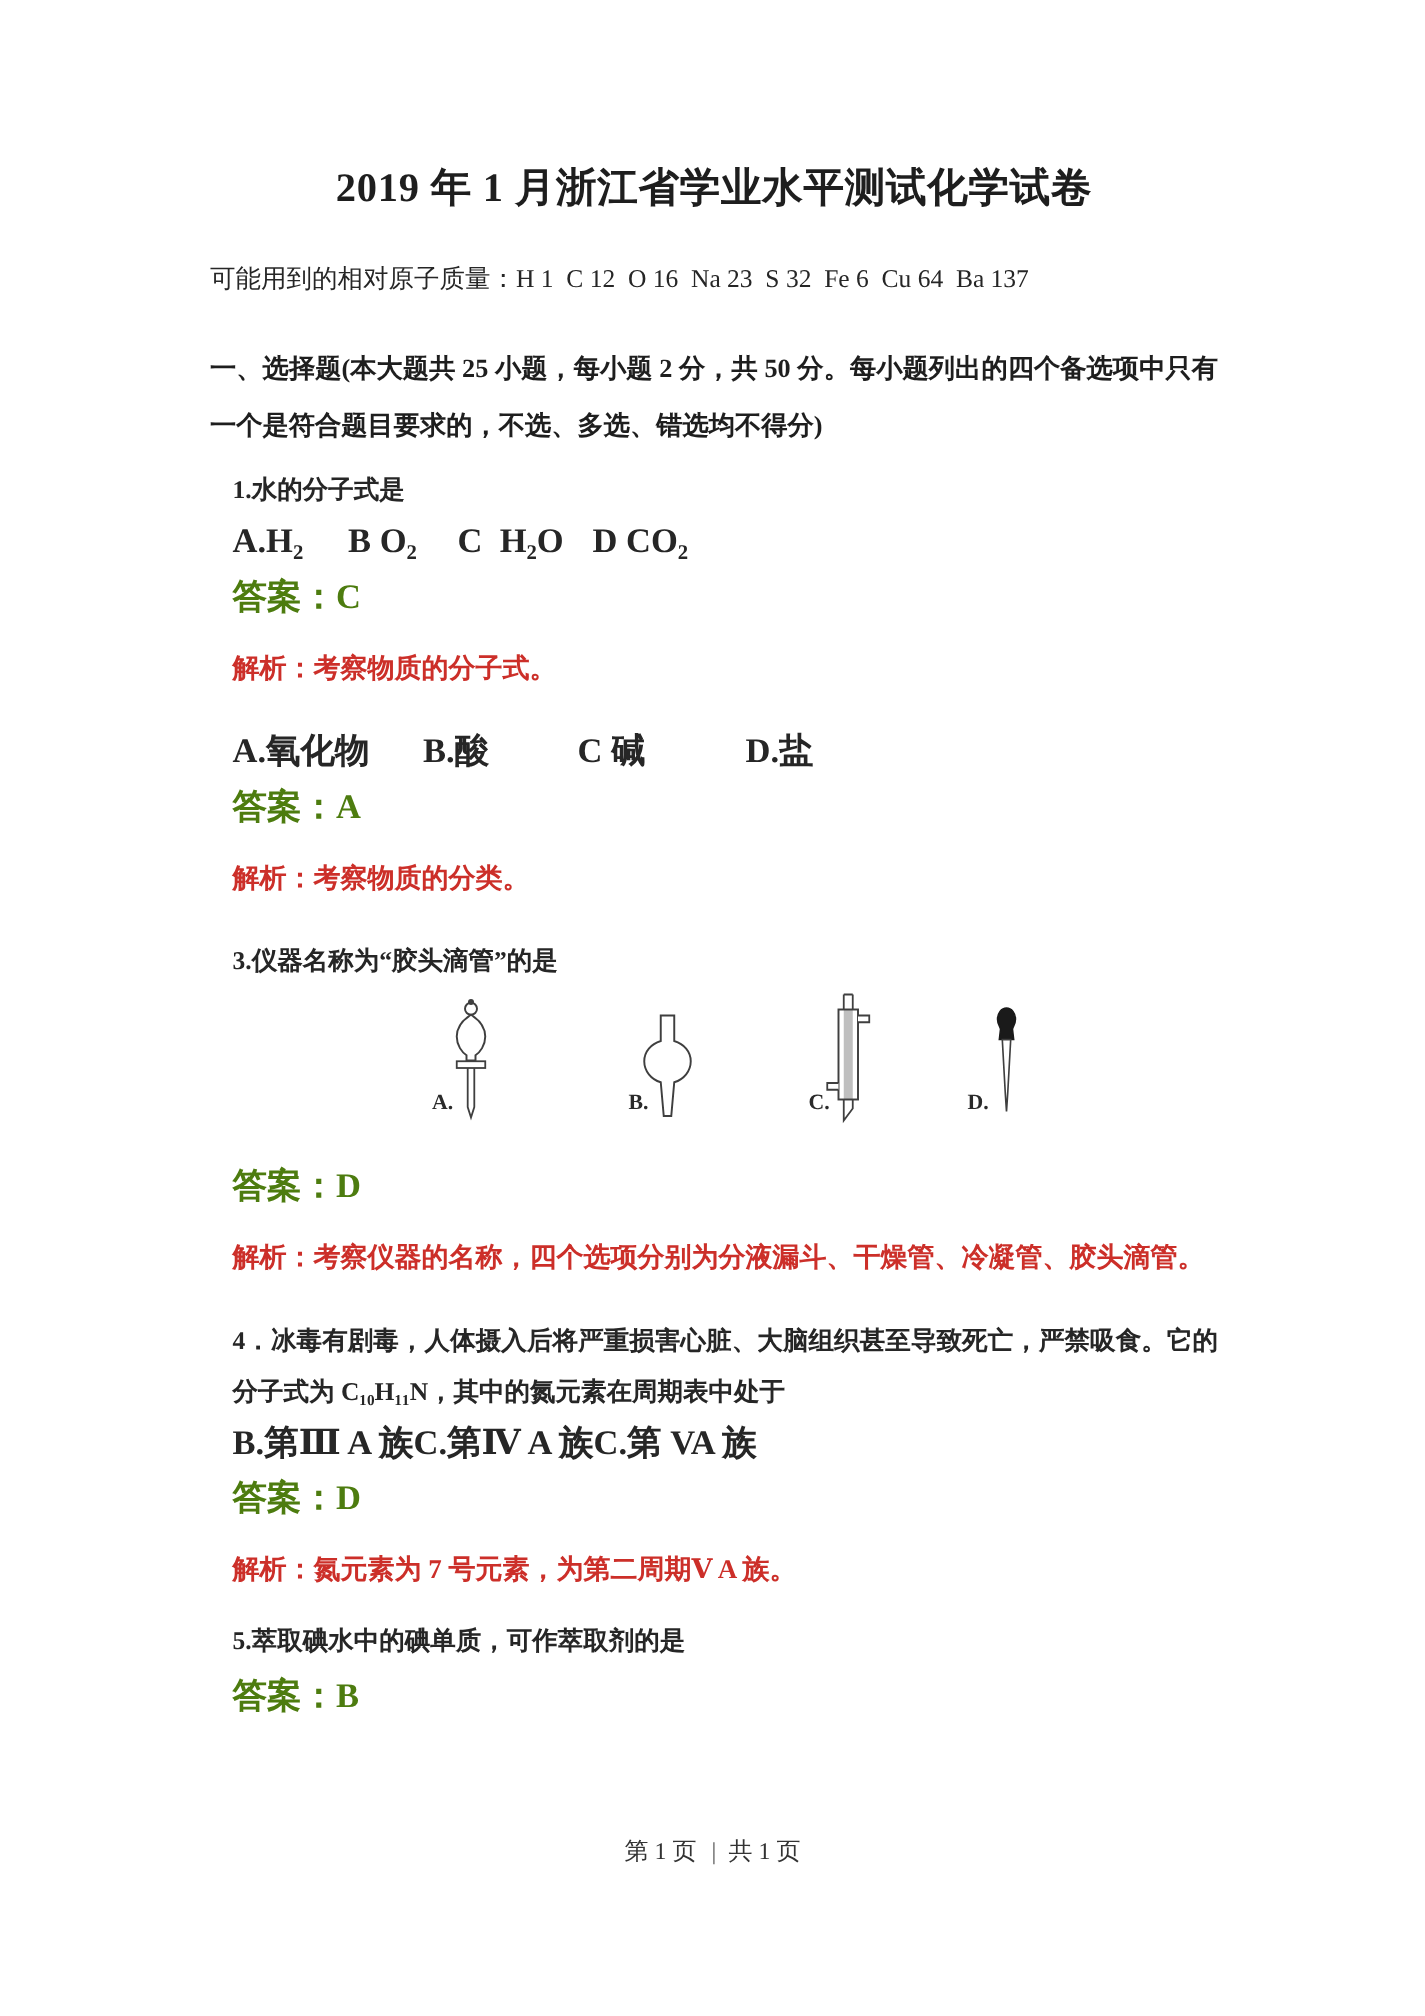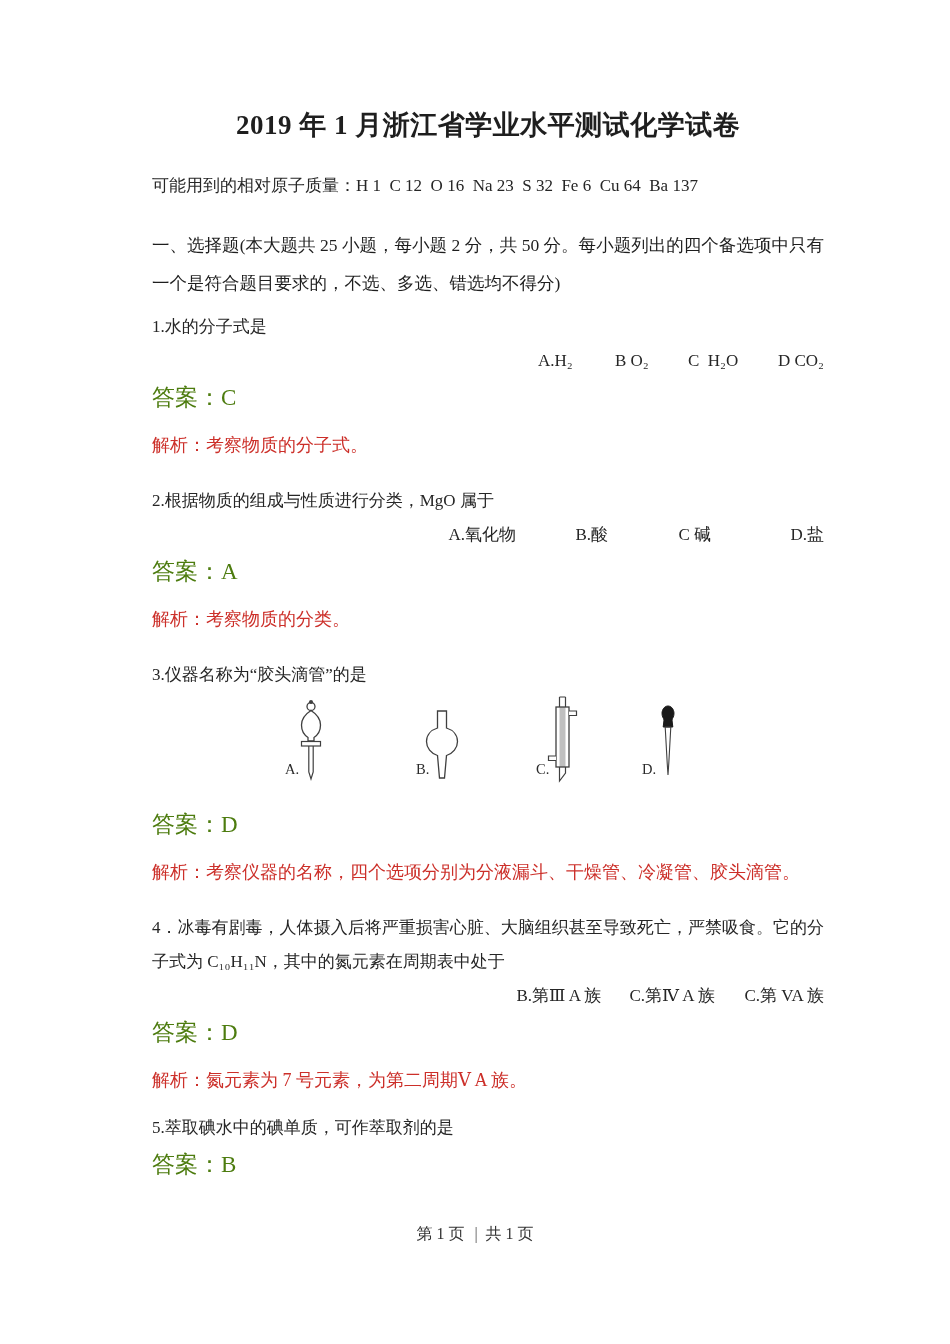--- a/index.html
+++ b/index.html
@@ -8,21 +8,21 @@
     position: relative;
     width: 950px;
     height: 1344px;
     background: #ffffff;
     font-family: "Liberation Serif", "DejaVu Serif", serif;
     color: #262626;
     overflow: hidden;
   }
   .content {
     position: absolute;
-    left: 152px;
+    left: 140px;
     top: 0;
     width: 672px;
   }
   .doc-title {
     margin: 0;
     padding-top: 106px;
     font-size: 27px;
     line-height: 38px;
     font-weight: bold;
     text-align: center;
@@ -31,40 +31,39 @@
   }
   .masses {
     margin: 30px 0 0 0;
     font-size: 17px;
     line-height: 24px;
     white-space: pre-wrap;
   }
   .section-heading {
     margin: 28px 0 0 0;
     font-size: 17.5px;
-    font-weight: normal;
+    font-weight: bold;
     line-height: 38px;
     text-align: justify;
     color: #1e1e1e;
   }
-  .question { margin: 22px 0 0 0; }
+  .question { margin: 22px 0 0 15px; font-weight: bold; }
   .question.first { margin-top: 8px; }
   .question.q5 { margin-top: 14px; }
   p { margin: 0; }
   .stem {
     font-size: 17px;
     line-height: 34px;
     text-align: justify;
     white-space: pre-wrap;
   }
   .opts {
     display: flex;
-    font-size: 17px;
-    line-height: 34px;
-    justify-content: flex-end;
+    font-size: 23px;
+    line-height: 34px;
   }
   .opt { white-space: pre; }
   .q1 .o1 { min-width: 77px; }  .q1 .o2 { min-width: 73px; }  .q1 .o3 { min-width: 90px; }
   .q2 .o1 { min-width: 127px; } .q2 .o2 { min-width: 103px; } .q2 .o3 { min-width: 112px; }
   .q4 .o1 { min-width: 157px; } .q4 .o2 { min-width: 113px; } .q4 .o3 { min-width: 115px; }
   .q5 .o1 { min-width: 75px; }  .q5 .o2 { min-width: 152px; } .q5 .o3 { min-width: 105px; }
   .answer {
     margin-top: 3px;
     font-size: 23px;
     line-height: 34px;
@@ -135,21 +134,20 @@
         <span class="opt o1">A.H₂</span>
         <span class="opt o2">B O₂</span>
         <span class="opt o3">C  H₂O</span>
         <span class="opt o4">D CO₂</span>
       </p>
       <p class="answer"><span>答案：</span><span>C</span></p>
       <p class="analysis">解析：考察物质的分子式。</p>
     </section>
 
     <section class="question q2">
-      <p class="stem">2.根据物质的组成与性质进行分类，MgO 属于</p>
       <p class="opts">
         <span class="opt o1">A.氧化物</span>
         <span class="opt o2">B.酸</span>
         <span class="opt o3">C 碱</span>
         <span class="opt o4">D.盐</span>
       </p>
       <p class="answer"><span>答案：</span><span>A</span></p>
       <p class="analysis">解析：考察物质的分类。</p>
     </section>
 

